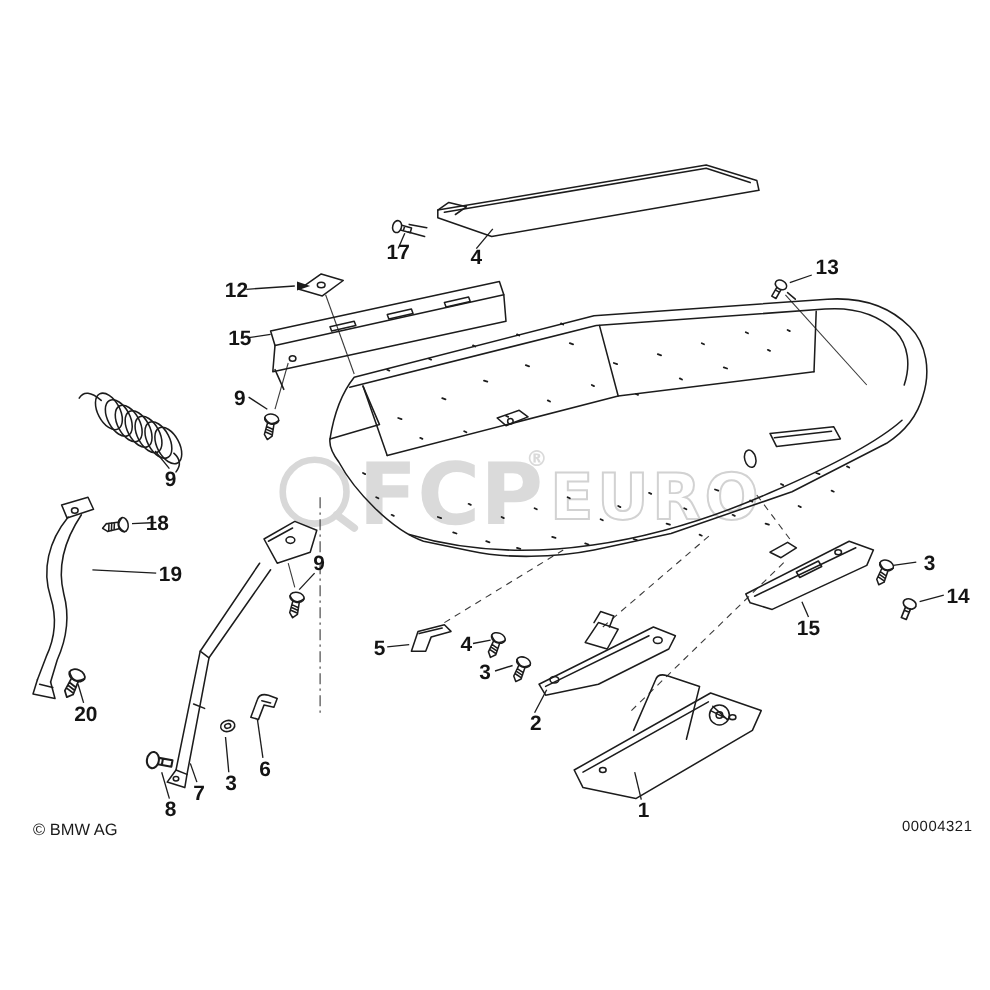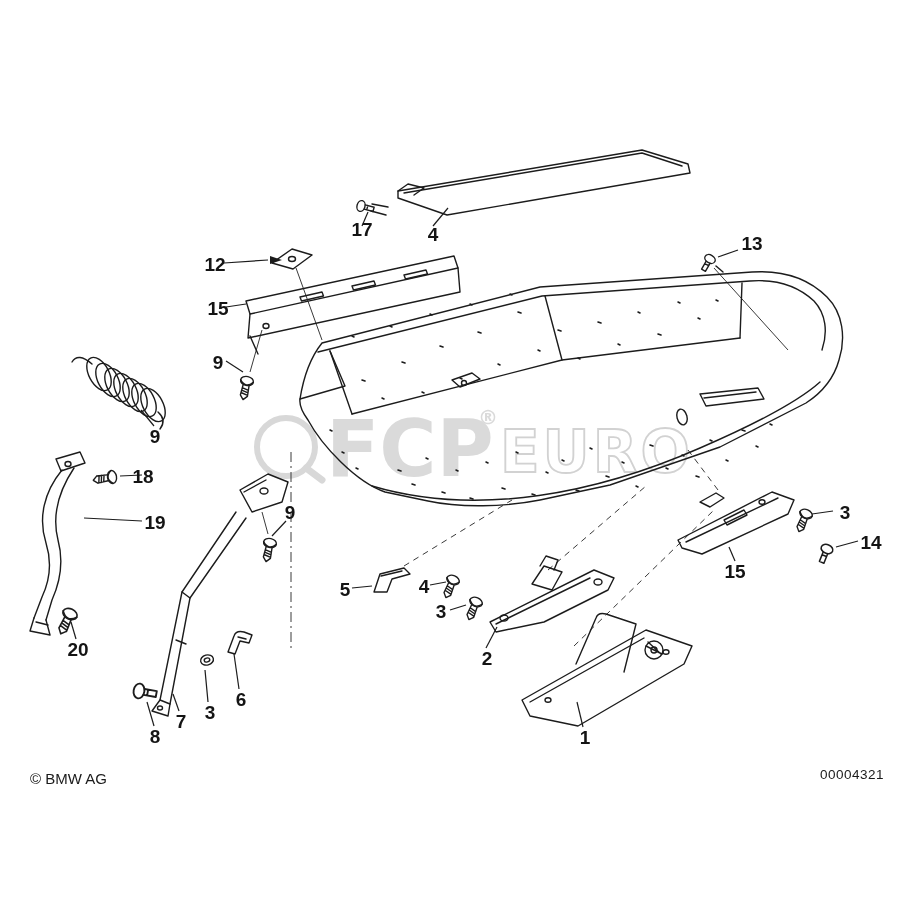--- a/index.html
+++ b/index.html
@@ -1,21 +1,21 @@
 <!DOCTYPE html>
 <html><head>
 <meta charset="utf-8">
 <style>
   html,body{margin:0;padding:0;background:#fff;}
   .stage{position:relative;width:900px;height:900px;background:#ffffff;overflow:hidden;
          font-family:"Liberation Sans",sans-serif;}
   .stage svg{position:absolute;left:0;top:0;}
   .callout{position:absolute;transform:translate(-50%,-50%);
            font:bold 19px "Liberation Sans",sans-serif;color:#141414;white-space:nowrap;}
-  .footnote{position:absolute;color:#1a1a1a;margin-top:24px;}
+  .footnote{position:absolute;color:#1a1a1a;}
   .copyright{left:30px;top:746px;font-size:15px;}
   .diagnum{left:820px;top:743px;font-size:13.5px;letter-spacing:.5px;}
   .wm-main{font-family:"DejaVu Sans",sans-serif;font-weight:bold;font-size:78px;fill:#dadada;}
   .wm-reg{font-family:"DejaVu Sans",sans-serif;font-weight:bold;font-size:20px;fill:#dadada;}
   .wm-outline{font-family:"DejaVu Sans",sans-serif;font-weight:bold;font-size:58px;
               fill:none;stroke:#d2d2d2;stroke-width:1.8px;letter-spacing:3px;}
 </style>
 </head>
 <body>
 

